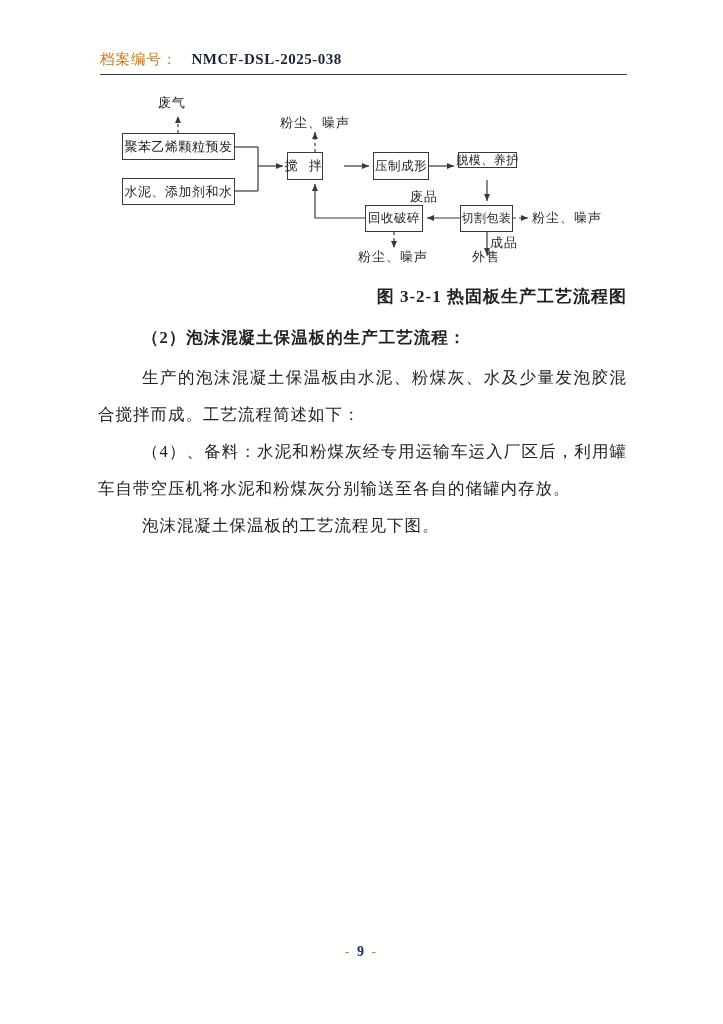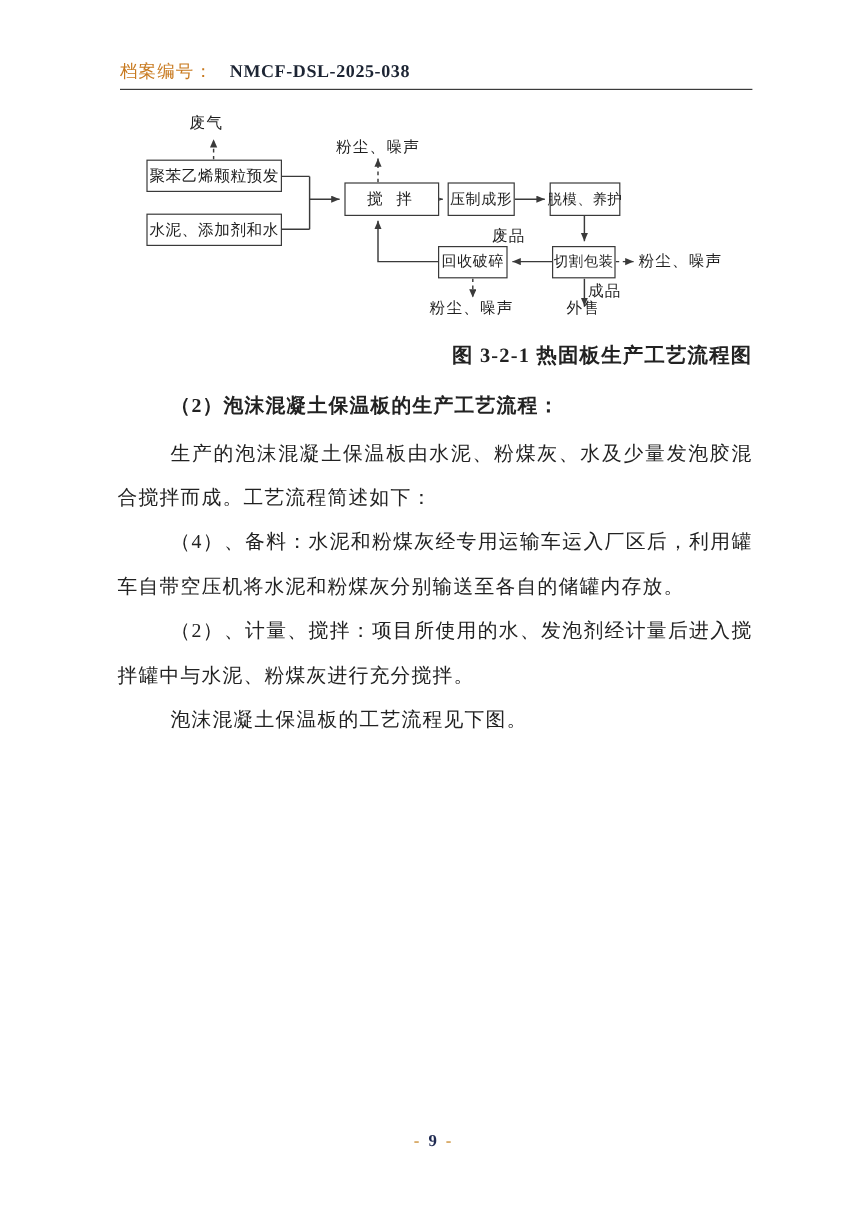--- a/index.html
+++ b/index.html
@@ -13,23 +13,23 @@
   .company{font-size:14.5px;color:#3a8a3a;letter-spacing:2px;}
   .archive{display:flex;gap:14px;align-items:baseline;}
   .archive-label{font-size:14.5px;color:#c8791e;letter-spacing:1px;}
   .archive-number{font-size:15px;font-weight:600;color:#1c2433;letter-spacing:.5px;}
   .header-rule{position:absolute;left:100px;top:74px;width:527px;border-top:1.5px solid #3b3b3b;}
   
   .flow{position:absolute;left:100px;top:92px;width:540px;height:200px;font-size:13px;color:#1e1e1e;}
   .fbox{position:absolute;border:1.2px solid #3a3a3a;display:flex;align-items:center;justify-content:center;background:#fff;box-sizing:border-box;letter-spacing:.5px;white-space:nowrap;}
   .b-eps{left:22px;top:41px;width:113px;height:27px;}
   .b-cem{left:22px;top:86px;width:113px;height:27px;}
-  .b-mix{left:187px;top:60px;width:79px;height:28px;letter-spacing:4px;}
+  .b-mix{left:187px;top:60px;width:36px;height:28px;letter-spacing:4px;}
   .b-press{left:273px;top:60px;width:56px;height:28px;font-size:12.5px;}
-  .b-demold{left:358px;top:60px;width:59px;height:28px;font-size:12px;}
+  .b-demold{left:358px;top:60px;width:59px;height:16px;font-size:12px;}
   .b-rec{left:265px;top:113px;width:58px;height:27px;font-size:12.5px;}
   .b-cut{left:360px;top:113px;width:53px;height:27px;font-size:12px;}
   .flabel{position:absolute;white-space:nowrap;letter-spacing:1px;}
   .l-gas{left:58px;top:2px;}
   .l-dnt{left:180px;top:22px;}
   .l-waste{left:310px;top:96px;}
   .l-dnr{left:432px;top:117px;}
   .l-dnb{left:258px;top:156px;}
   .l-fin{left:390px;top:142px;}
   .l-sale{left:372px;top:156px;}
@@ -96,21 +96,20 @@
   <div class="flabel l-dnb">粉尘、噪声</div>
   <div class="flabel l-fin">成品</div>
   <div class="flabel l-sale">外售</div>
 </div>
 
 <div class="docbody">
   <div class="caption">图 3-2-1 热固板生产工艺流程图</div>
   <div class="heading">（2）泡沫混凝土保温板的生产工艺流程：</div>
   <p class="para">生产的泡沫混凝土保温板由水泥、粉煤灰、水及少量发泡胶混合搅拌而成。工艺流程简述如下：</p>
   <p class="para">（4）、备料：水泥和粉煤灰经专用运输车运入厂区后，利用罐车自带空压机将水泥和粉煤灰分别输送至各自的储罐内存放。</p>
-  <p class="para">（2）、计量、搅拌：项目所使用的水、发泡剂经计量后进入搅拌罐中与水泥、粉煤灰进行充分搅拌。</p>
   <p class="para">泡沫混凝土保温板的工艺流程见下图。</p>
 </div>
 
 <div class="footer">
   <span class="pg-dash">-</span>
   <span class="pg-num">9</span>
   <span class="pg-dash">-</span>
 </div>
 
 </body></html>

